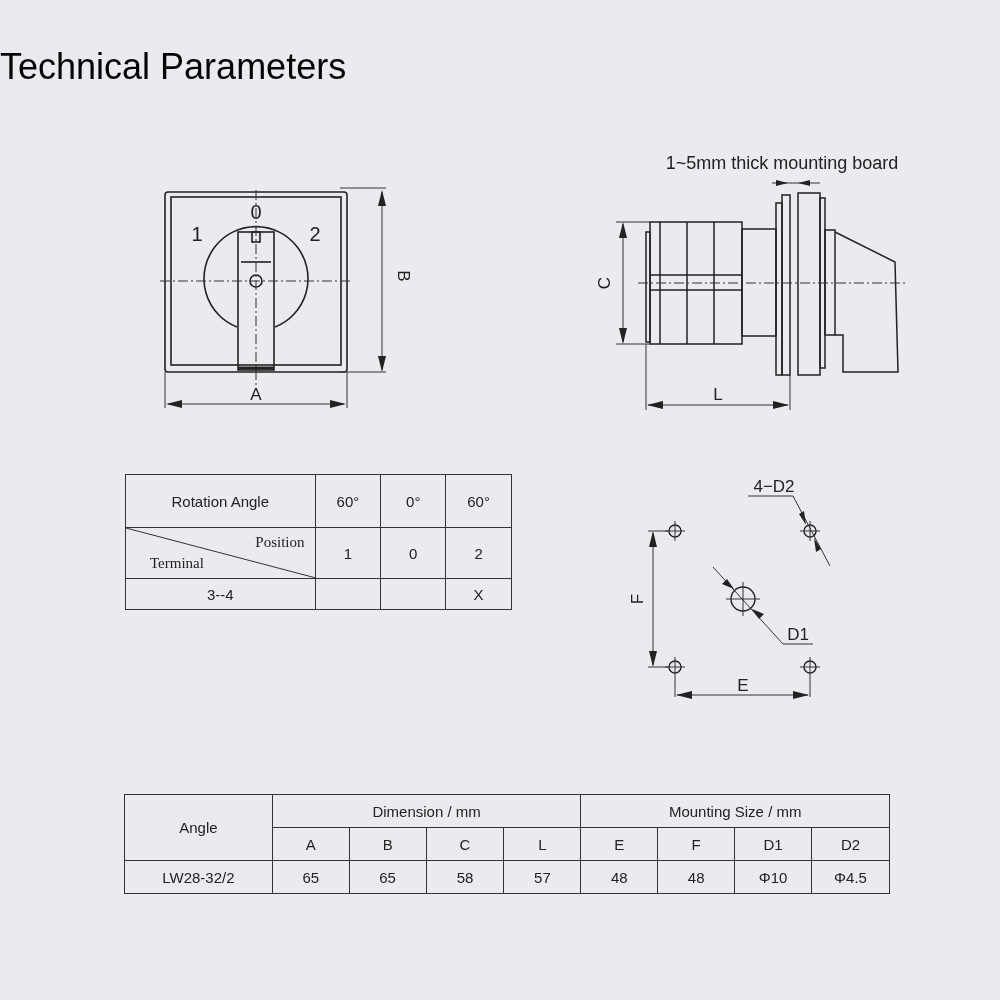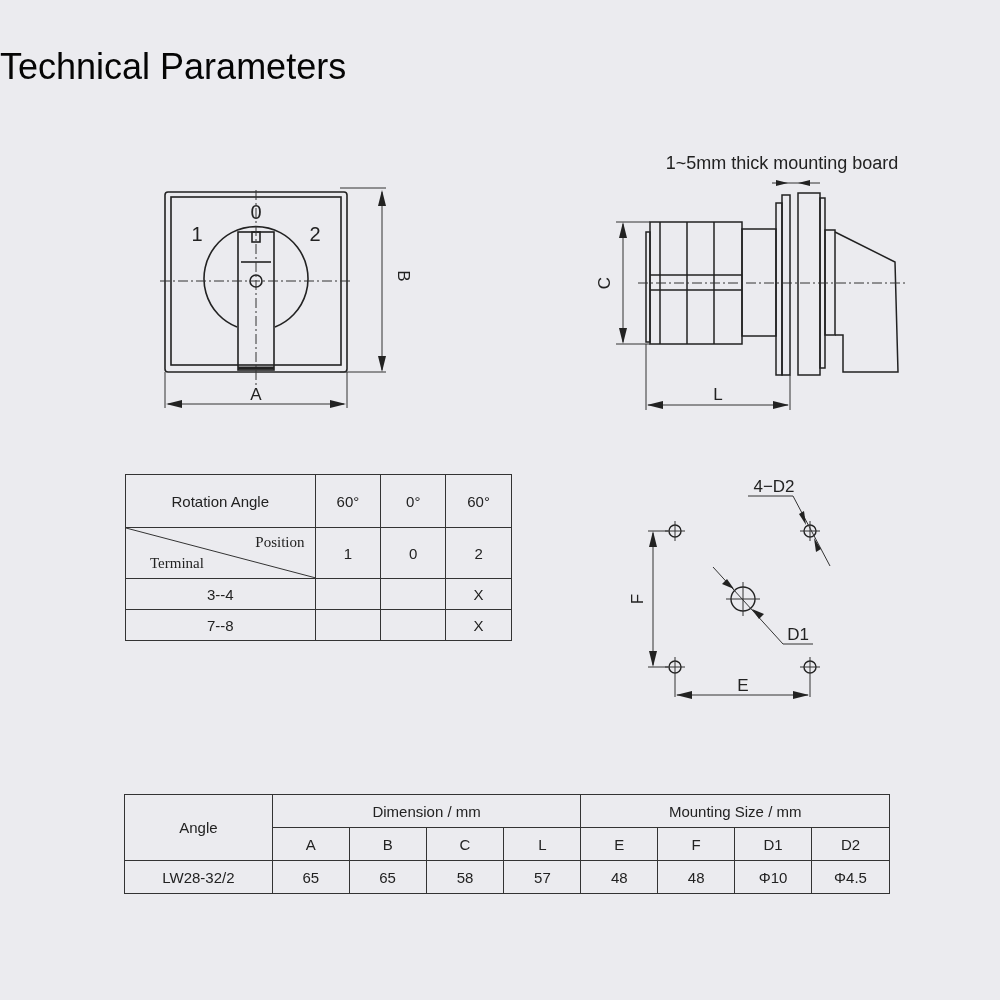--- a/index.html
+++ b/index.html
@@ -182,26 +182,20 @@
     <td>1</td>
     <td>0</td>
     <td>2</td>
   </tr>
   <tr>
     <td>3--4</td>
     <td></td>
     <td></td>
     <td>X</td>
   </tr>
-  <tr>
-    <td>7--8</td>
-    <td></td>
-    <td></td>
-    <td>X</td>
-  </tr>
 </tbody>
   </table>
 
 <table id="dim-table">
   <colgroup>
     <col style="width:148px">
       <col style="width:77px">
       <col style="width:77px">
       <col style="width:78px">
       <col style="width:77px">

